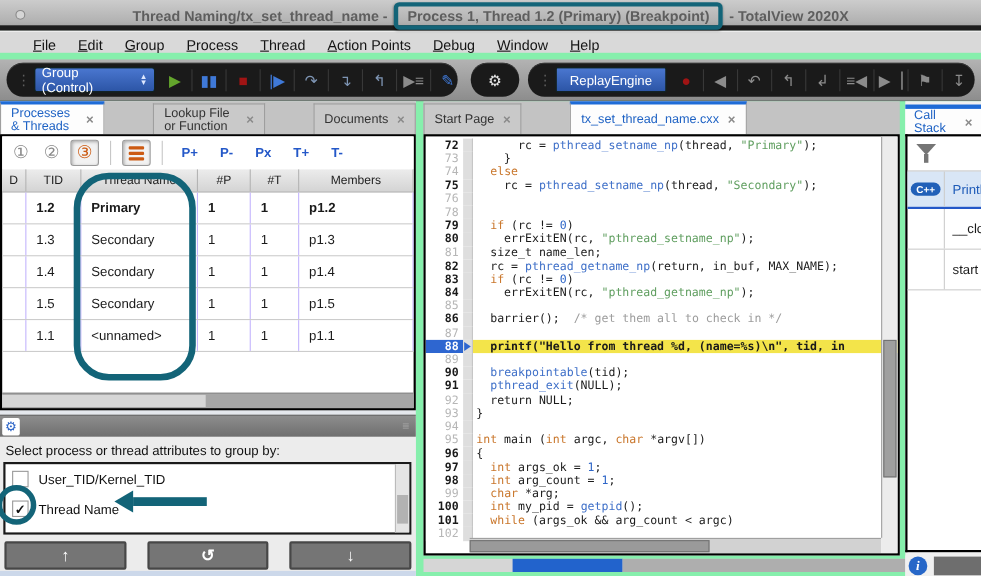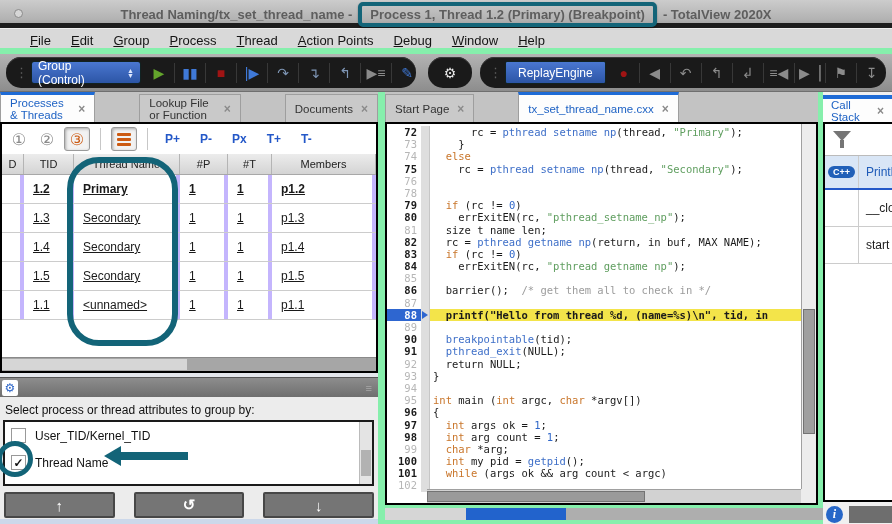--- a/index.html
+++ b/index.html
@@ -64,21 +64,21 @@
   .hamb{display:flex;flex-direction:column;gap:2px;}
   .hamb span{width:14px;height:3px;background:#cc5a12;border-radius:1px;}
   .plabel{color:#2458c8;font-weight:bold;font-size:12px;padding:0 7px;}
 
   .ptable{font-size:12px;color:#1a1a1a;}
   .tr,.thead{display:grid;grid-template-columns:22px 50px 106px 48px 44px 1fr;}
   .thead{height:21px;background:linear-gradient(#ececec,#d4d4d4);border-bottom:1px solid #a8a8a8;}
   .th{font-size:11px;color:#222;display:flex;align-items:center;justify-content:center;
     border-right:1px solid #b4b4b4;overflow:hidden;}
   .tr{height:29px;border-bottom:1px solid #ccc;}
-  .td{display:flex;align-items:center;padding-left:9px;border-right:4px solid #c4b5fd;overflow:hidden;text-decoration:underline;}
+  .td{display:flex;align-items:center;padding-left:9px;border-right:1px solid #c4b5fd;overflow:hidden;}
   .tr.bold{font-weight:bold;}
   .lscroll{position:absolute;left:0;right:0;bottom:0;height:14px;background:#a6a6a6;border-top:1px solid #8a8a8a;}
   .lscroll .thumb{position:absolute;left:0;top:1px;bottom:1px;width:185px;background:#d6d6d6;}
 
   
   .groupby{position:absolute;left:0;top:285px;width:378px;bottom:0;background:#ececec;}
   .gb-header{height:20px;background:linear-gradient(#8d8d8d,#6f6f6f);display:flex;align-items:center;
     padding:0 2px;border-top:1px solid #555;}
   .gear-box{width:16px;height:16px;background:#fff;border-radius:2px;display:flex;align-items:center;
     justify-content:center;color:#2e66c8;font-size:12px;}

